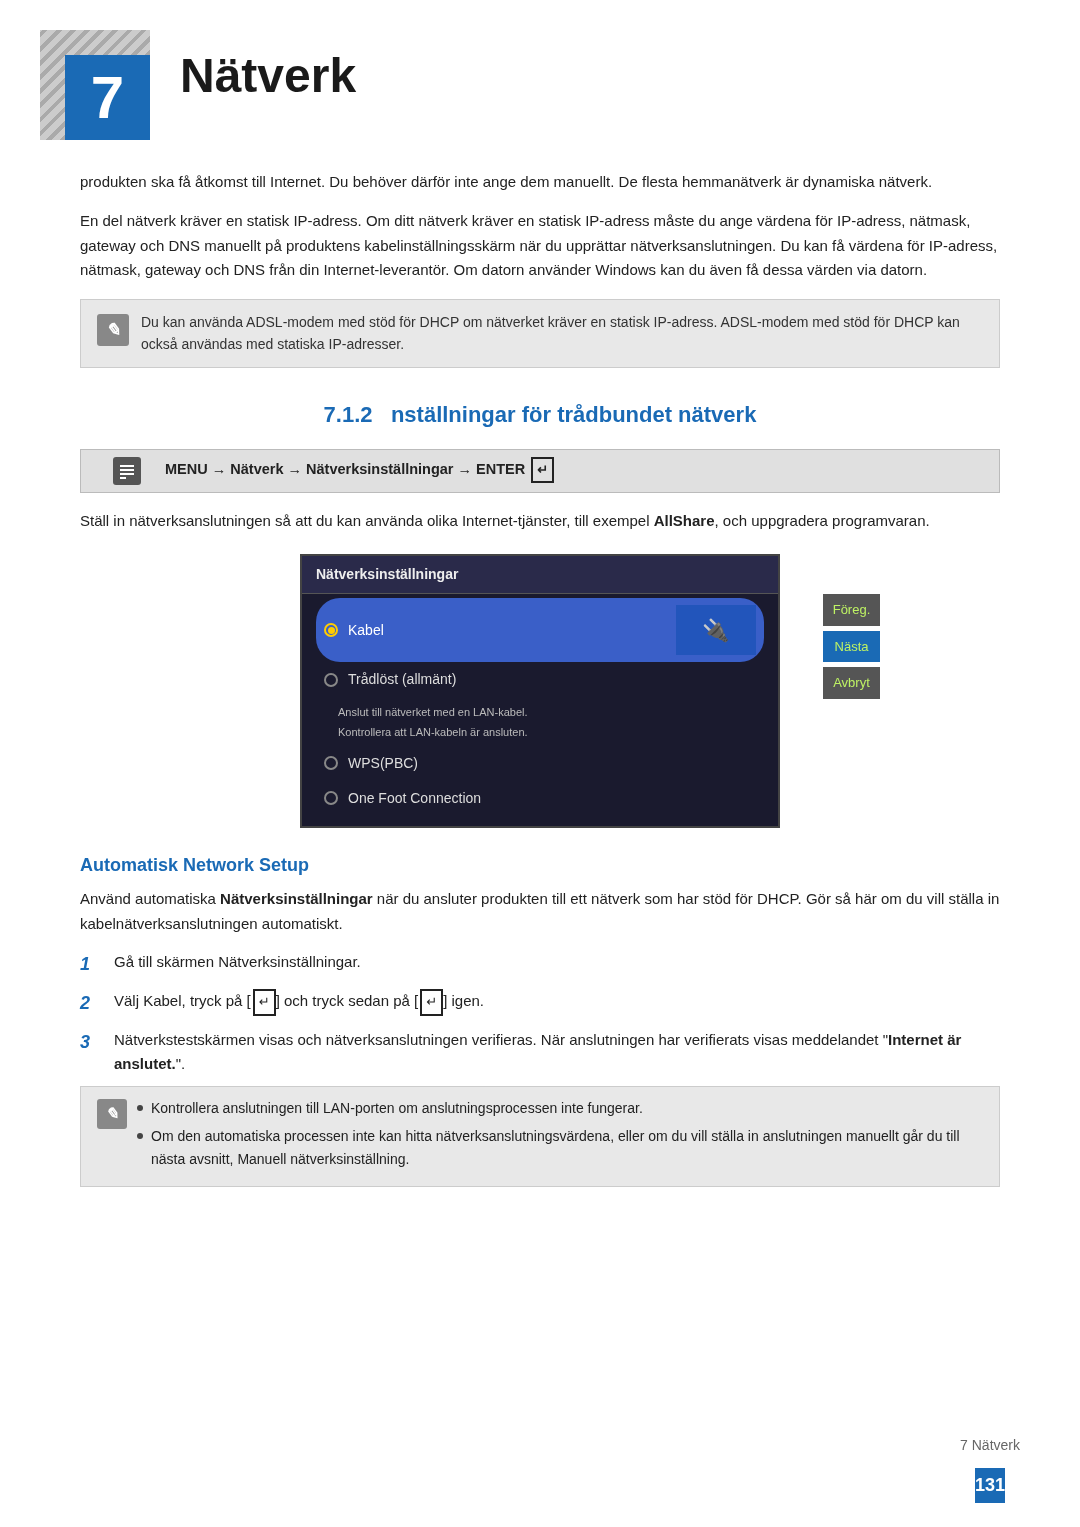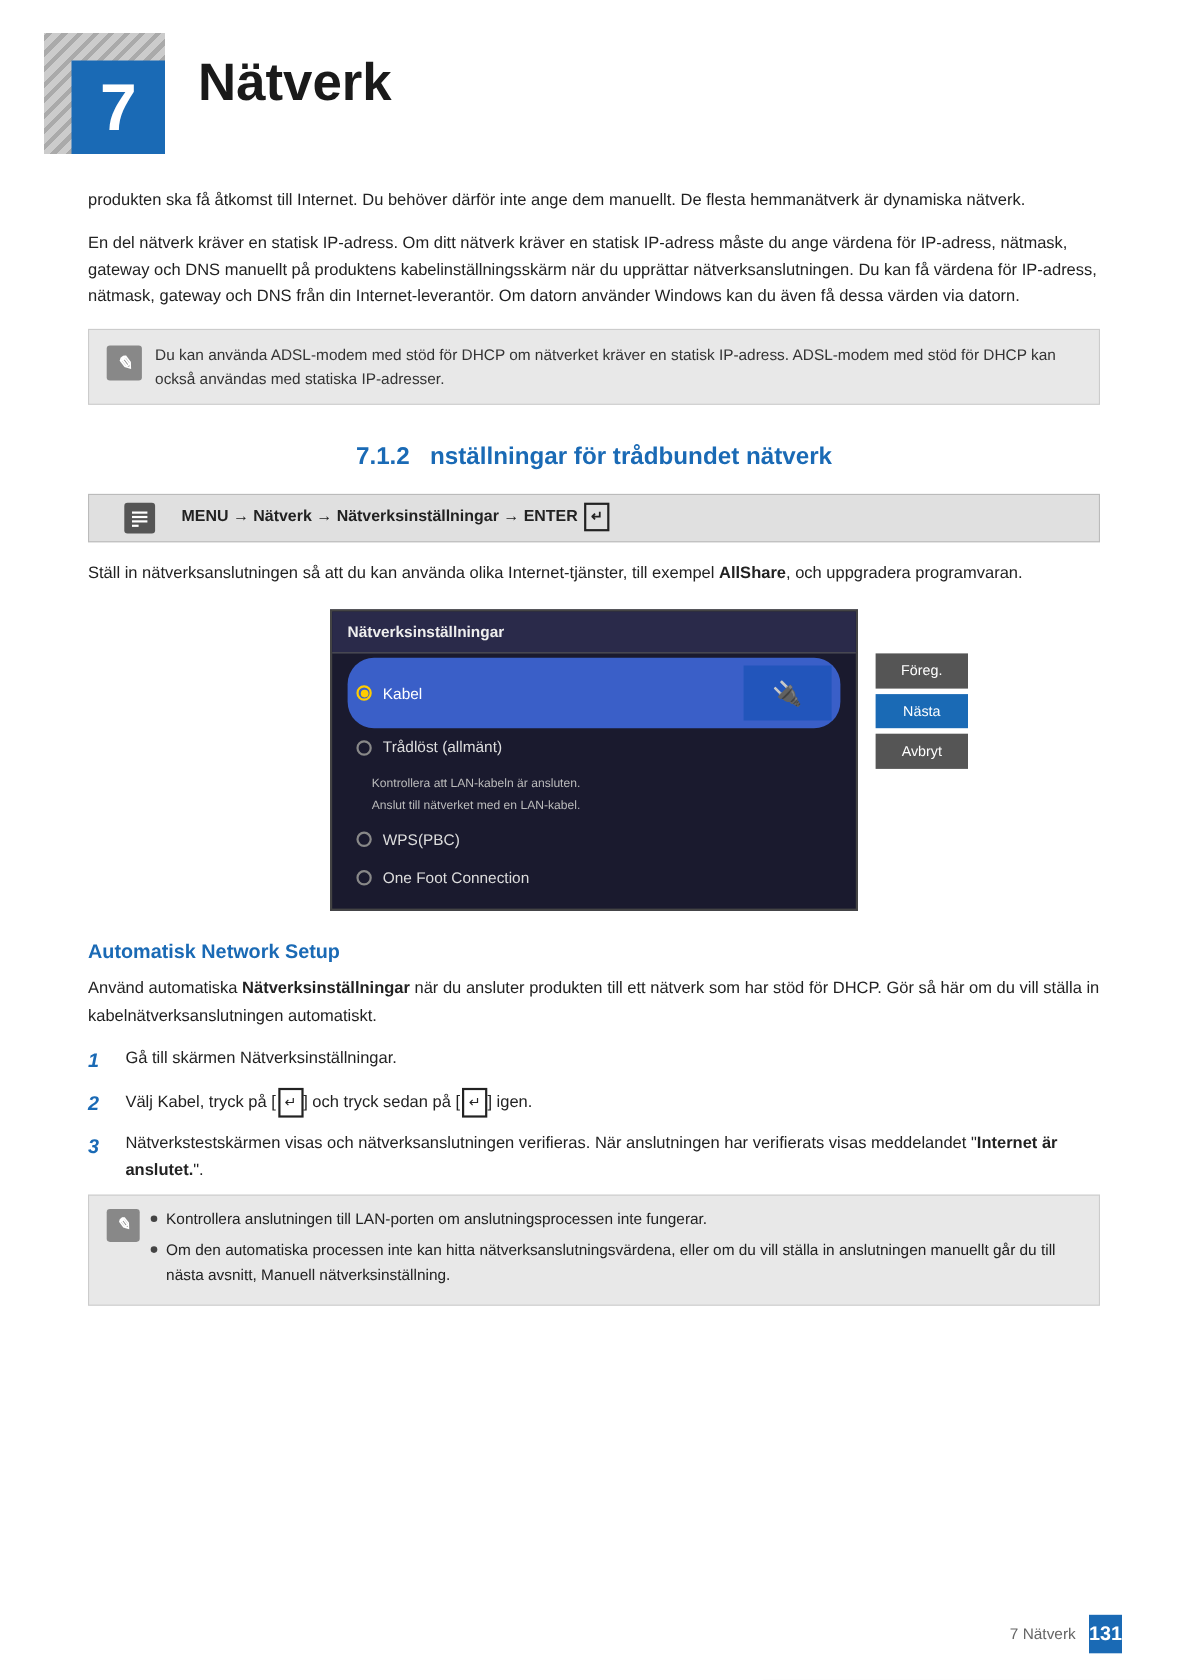--- a/index.html
+++ b/index.html
@@ -304,20 +304,21 @@
     }
 
     
     .page-footer {
       position: absolute;
       bottom: 24px;
       right: 60px;
       display: flex;
       align-items: center;
       gap: 12px;
+      flex-direction: column;
     }
     .footer-chapter {
       font-size: 14px;
       color: #666;
     }
     .footer-page-num {
       background: #1a6ab5;
       color: #fff;
       font-size: 18px;
       font-weight: bold;
@@ -335,25 +336,25 @@
     }
     .dialog-right-buttons {
       position: absolute;
       right: -100px;
       top: 40px;
       display: flex;
       flex-direction: column;
       gap: 5px;
     }
     .side-btn {
-      width: 84px;
+      width: 57px;
       padding: 6px 0;
       text-align: center;
       font-size: 13px;
-      color: #ffffff;
+      color: #bef264;
       background: #555;
       cursor: pointer;
     }
     .side-btn.next-btn { background: #1a6ab5; }
   </style>
 </head>
 <body>
 
 <div class="page">
 
@@ -416,22 +417,22 @@
               <span>Kabel</span>
               <div style="margin-left:auto; background:#2255bb; width:80px; height:50px; display:flex; align-items:center; justify-content:center; font-size:22px; color:#aad;">🔌</div>
             </div>
 
             <div class="dialog-option">
               <div class="radio-dot"></div>
               <span>Trådlöst (allmänt)</span>
             </div>
 
             <div style="padding: 4px 8px 6px 8px;">
+              <div class="dialog-hint-text">Anslut till nätverket med en LAN-kabel.</div>
               <div class="dialog-hint-text">Kontrollera att LAN-kabeln är ansluten.</div>
-              <div class="dialog-hint-text">Anslut till nätverket med en LAN-kabel.</div>
             </div>
 
             <div class="dialog-option">
               <div class="radio-dot"></div>
               <span>WPS(PBC)</span>
             </div>
 
             <div class="dialog-option">
               <div class="radio-dot"></div>
               <span>One Foot Connection</span>

